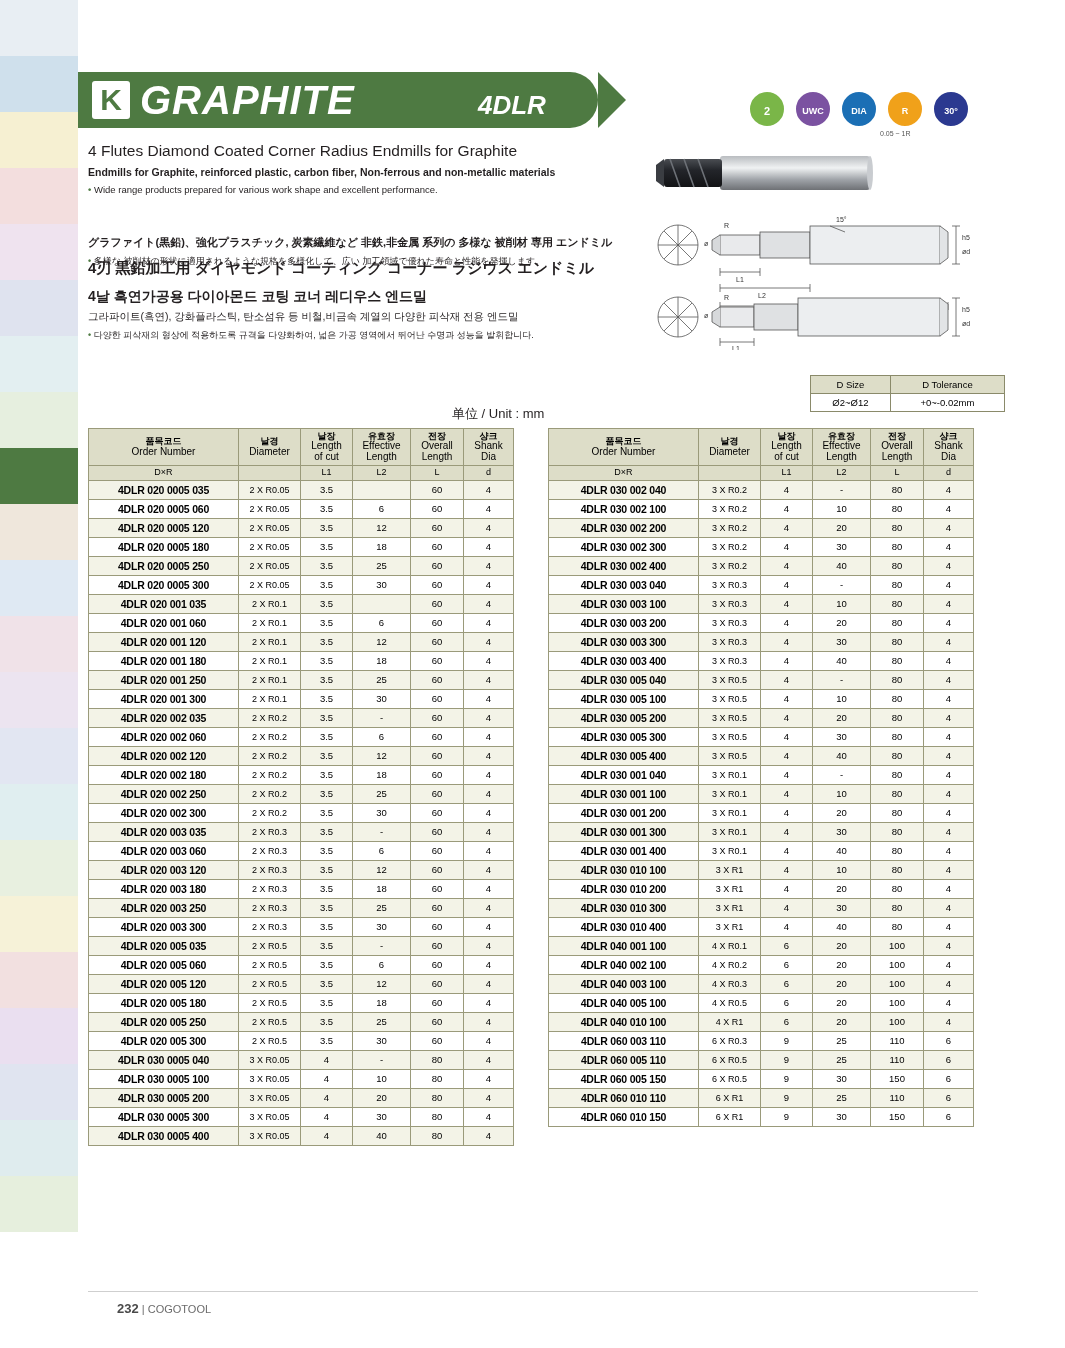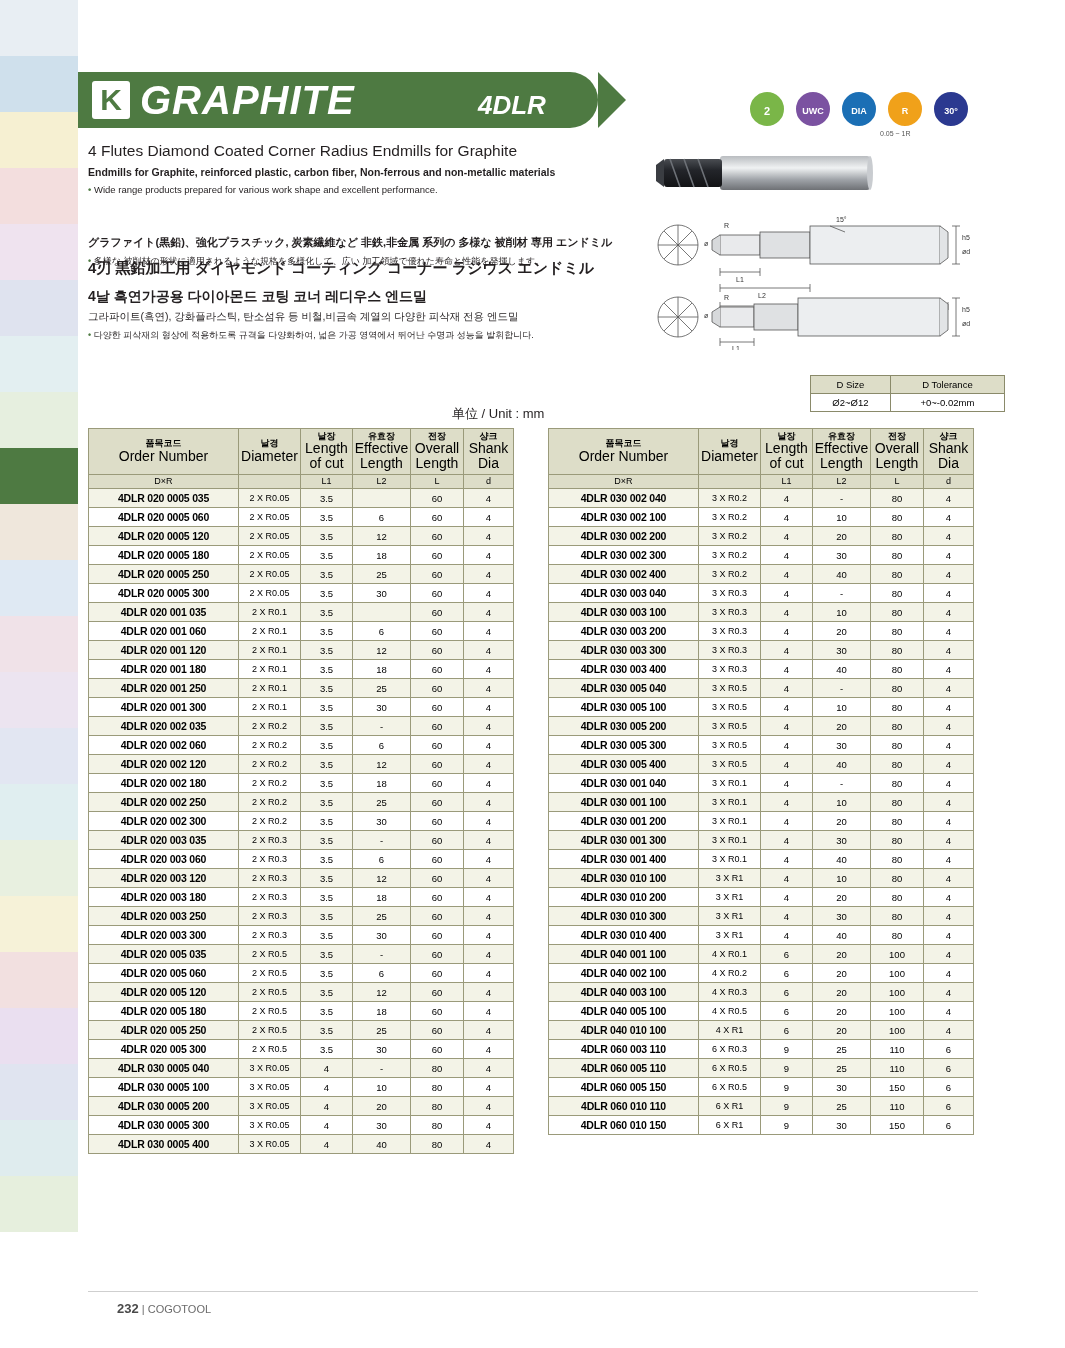--- a/index.html
+++ b/index.html
@@ -87,21 +87,21 @@
   table.spec.left { position:absolute; left:0; top:0; }
   table.spec.right { position:absolute; left:460px; top:0; }
   table.spec th, table.spec td {
     border:1px solid #9a9a7a; text-align:center;
   }
   table.spec thead th {
     background:#ddddc8; font-weight:normal; font-size:9px; line-height:1.05;
     padding:3px 1px;
   }
   table.spec thead th .kr { display:block; font-size:9px; font-weight:bold; }
-  table.spec thead th .en { display:block; font-size:14px; }
+  table.spec thead th .en { display:block; font-size:10px; }
   table.spec thead tr.sym th { font-size:9px; padding:2px 1px; background:#ddddc8; }
   table.spec td { padding:2.5px 1px; height:19px; }
   table.spec td.order {
     text-align:center; font-weight:bold; font-size:10.5px;
     letter-spacing:-0.2px;
   }
   table.spec td.dxr { font-size:9px; }
   table.spec tbody tr:nth-child(odd) td { background:#f3f3e7; }
   table.spec tbody tr:nth-child(even) td { background:#ffffff; }
   

